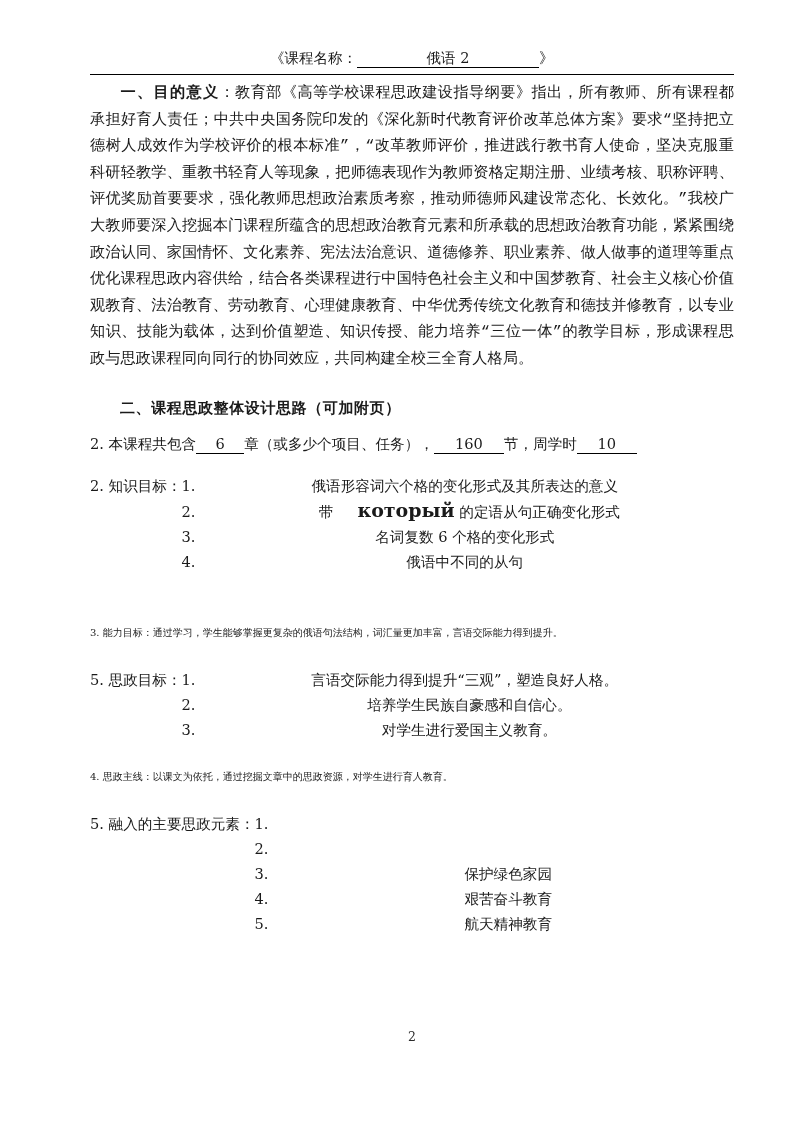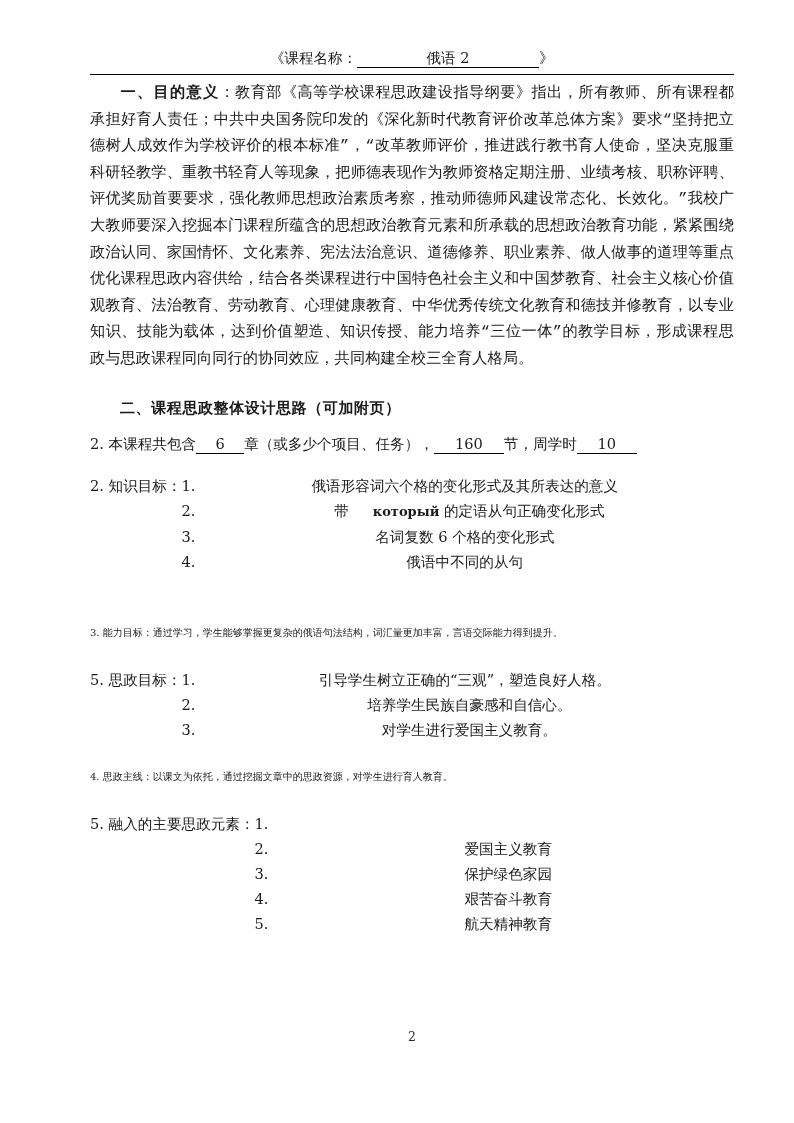--- a/index.html
+++ b/index.html
@@ -125,21 +125,21 @@
     white-space: pre;
   }
   .obj-text {
     flex: 1 1 auto;
     white-space: normal;
     text-align: center;
   }
   .ru {
     font-family: "DejaVu Serif", "Liberation Serif", serif;
     font-weight: bold;
-    font-size: 13px;
+    font-size: 19px;
     margin-left: 24px;
   }
 
   .para-block {
     margin-top: 16px;
     font-size: 10px;
     line-height: 25px;
   }
   .para-block .hang {
     text-align: justify;
@@ -199,21 +199,21 @@
     </div>
 
     <div class="para-block" style="margin-top:46px">
       <div class="hang"><span>3. 能力目标：</span><span>通过学习，学生能够掌握更复杂的俄语句法结构，词汇量更加丰富，言语交际能力得到提升。</span></div>
     </div>
 
     <div class="obj-block" style="margin-top:22px">
       <div class="obj-row">
         <span class="obj-lead">5. 思政目标：</span>
           <span class="obj-num">1.</span>
-          <span class="obj-text">引导学生树立正确的“三观”，塑造良好人格。</span>
+          <span class="obj-text">言语交际能力得到提升“三观”，塑造良好人格。</span>
       </div>
       <div class="obj-row">
         <span class="obj-lead" style="visibility:hidden">3. 思政目标：</span>
           <span class="obj-num">2.</span>
           <span class="obj-text">&nbsp;&nbsp;<span>培养学生民族自豪感和自信心。</span></span>
       </div>
       <div class="obj-row">
         <span class="obj-lead" style="visibility:hidden">3. 思政目标：</span>
           <span class="obj-num">3.</span>
           <span class="obj-text">&nbsp;&nbsp;<span>对学生进行爱国主义教育。</span></span>
@@ -225,21 +225,20 @@
     </div>
 
     <div class="obj-block" style="margin-top:22px">
       <div class="obj-row">
         <span class="obj-lead">5. 融入的主要思政元素：</span>
           <span class="obj-num">1.</span>
       </div>
       <div class="obj-row">
         <span class="obj-lead" style="visibility:hidden">5. 融入的主要思政元素：</span>
           <span class="obj-num">2.</span>
-          <span class="obj-text">&nbsp;&nbsp;&nbsp;<span>爱国主义教育</span></span>
       </div>
       <div class="obj-row">
         <span class="obj-lead" style="visibility:hidden">5. 融入的主要思政元素：</span>
           <span class="obj-num">3.</span>
           <span class="obj-text">&nbsp;&nbsp;&nbsp;<span>保护绿色家园</span></span>
       </div>
       <div class="obj-row">
         <span class="obj-lead" style="visibility:hidden">5. 融入的主要思政元素：</span>
           <span class="obj-num">4.</span>
           <span class="obj-text">&nbsp;&nbsp;&nbsp;<span>艰苦奋斗教育</span></span>

